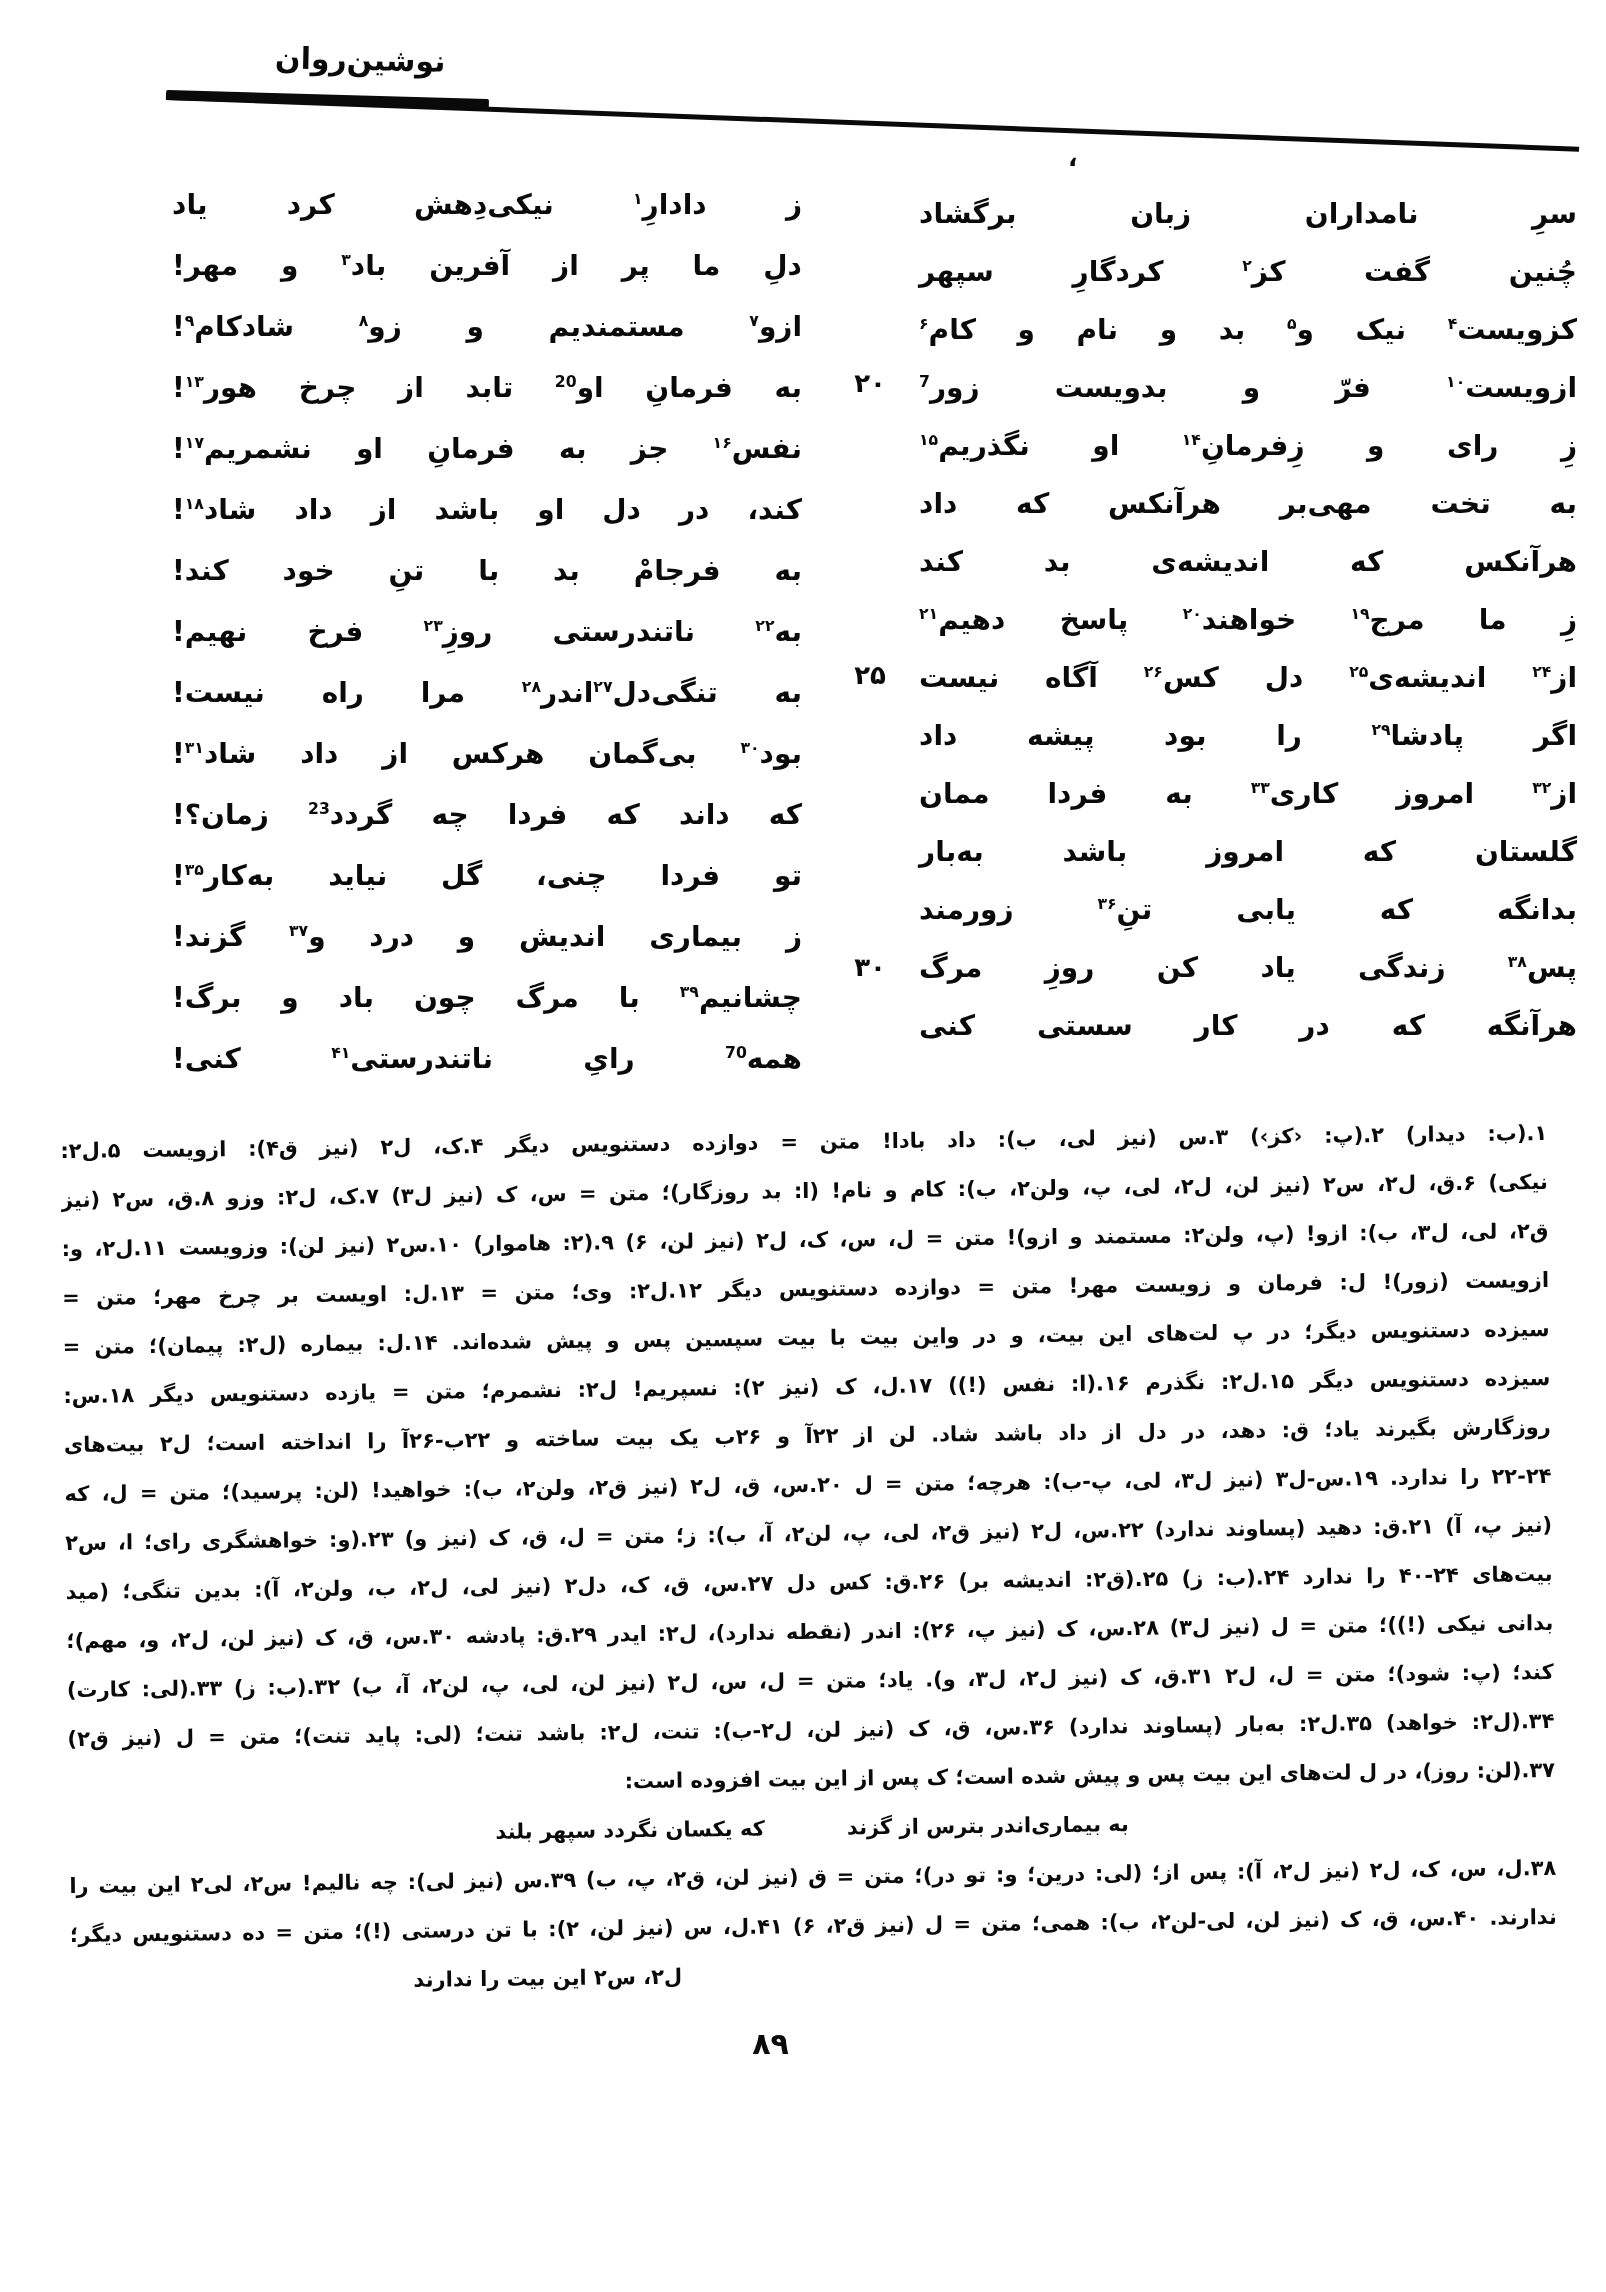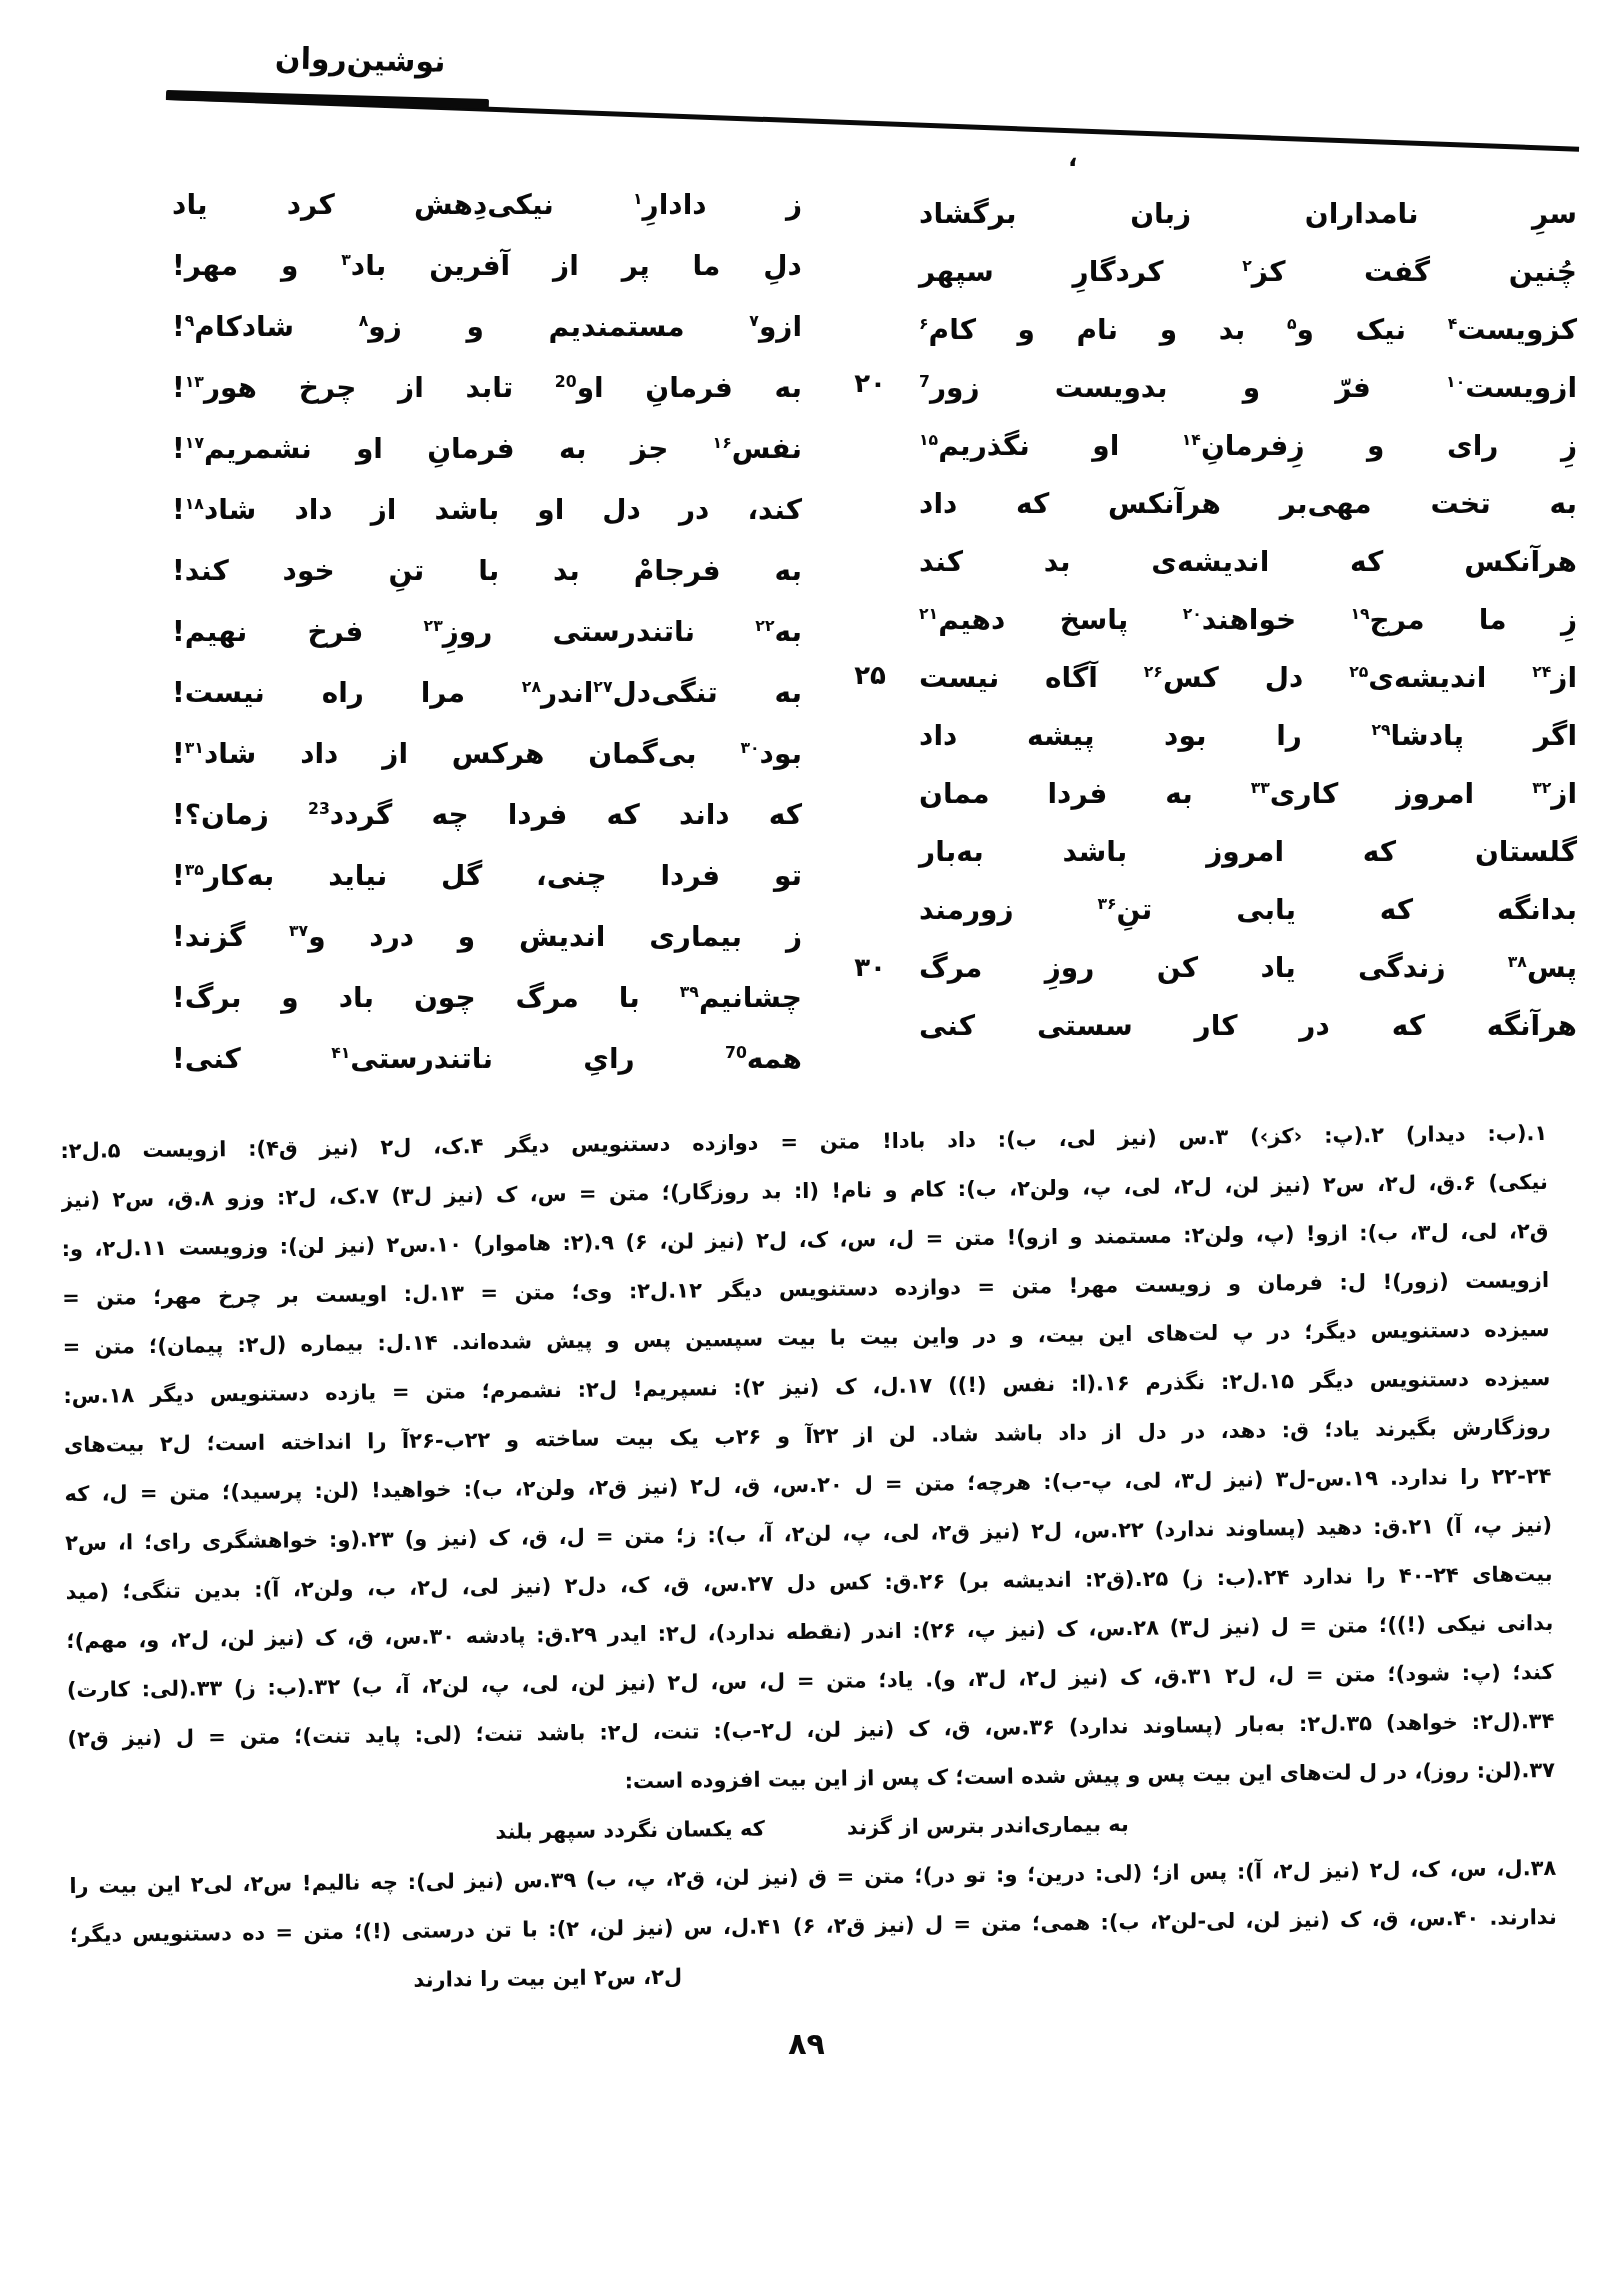--- a/index.html
+++ b/index.html
@@ -52,21 +52,21 @@
   .fn-line.fn-partial{text-align:right; text-align-last:right;}
   .fn-verse{
     height:49px; line-height:49px; display:flex; justify-content:center;
     gap:82px; font-weight:bold;
   }
   .fn-line.fn-short{
     text-align:left; text-align-last:left; padding-left:343px;
   }
   
   .page-number{
-    position:absolute; left:763px; top:2026px; width:87px; text-align:center;
+    position:absolute; left:727px; top:2026px; width:87px; text-align:center;
     font-size:30px; font-weight:bold; direction:rtl;
   }
 </style>
 </head>
 <body>
 
 <div class="page">
 
   <div class="running-title">نوشین‌روان</div>
   <div class="head-rule"></div>

